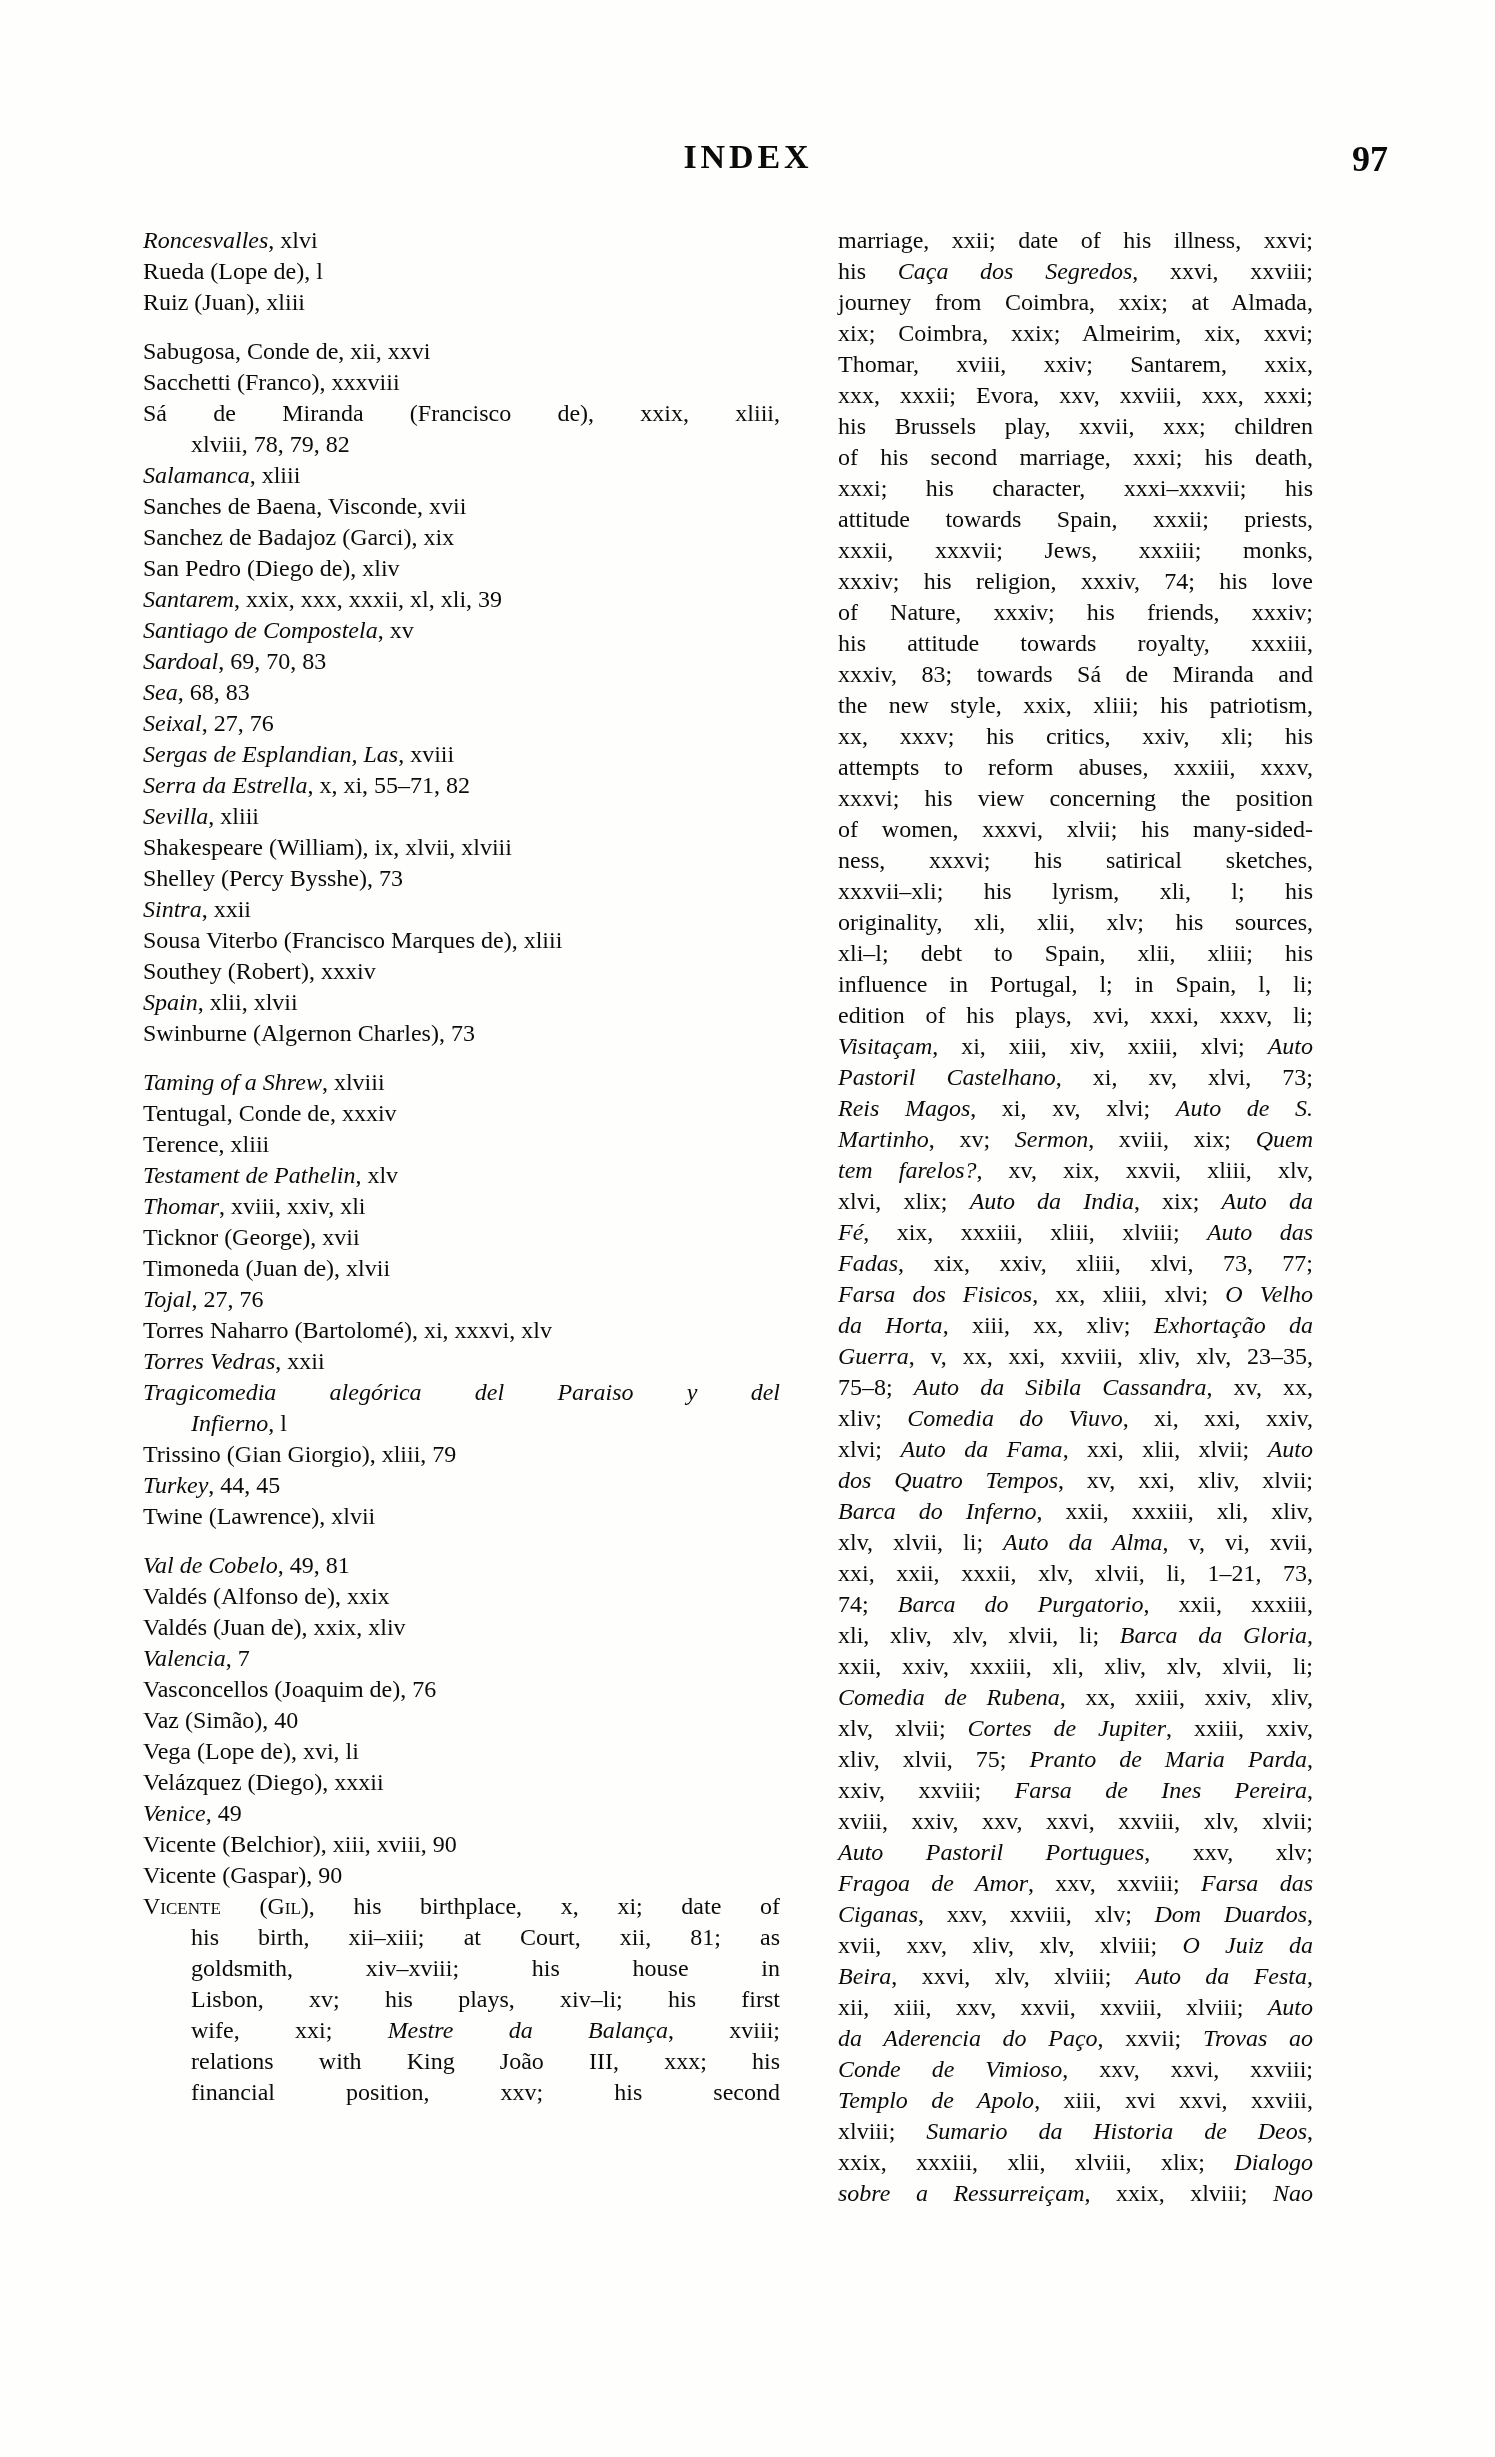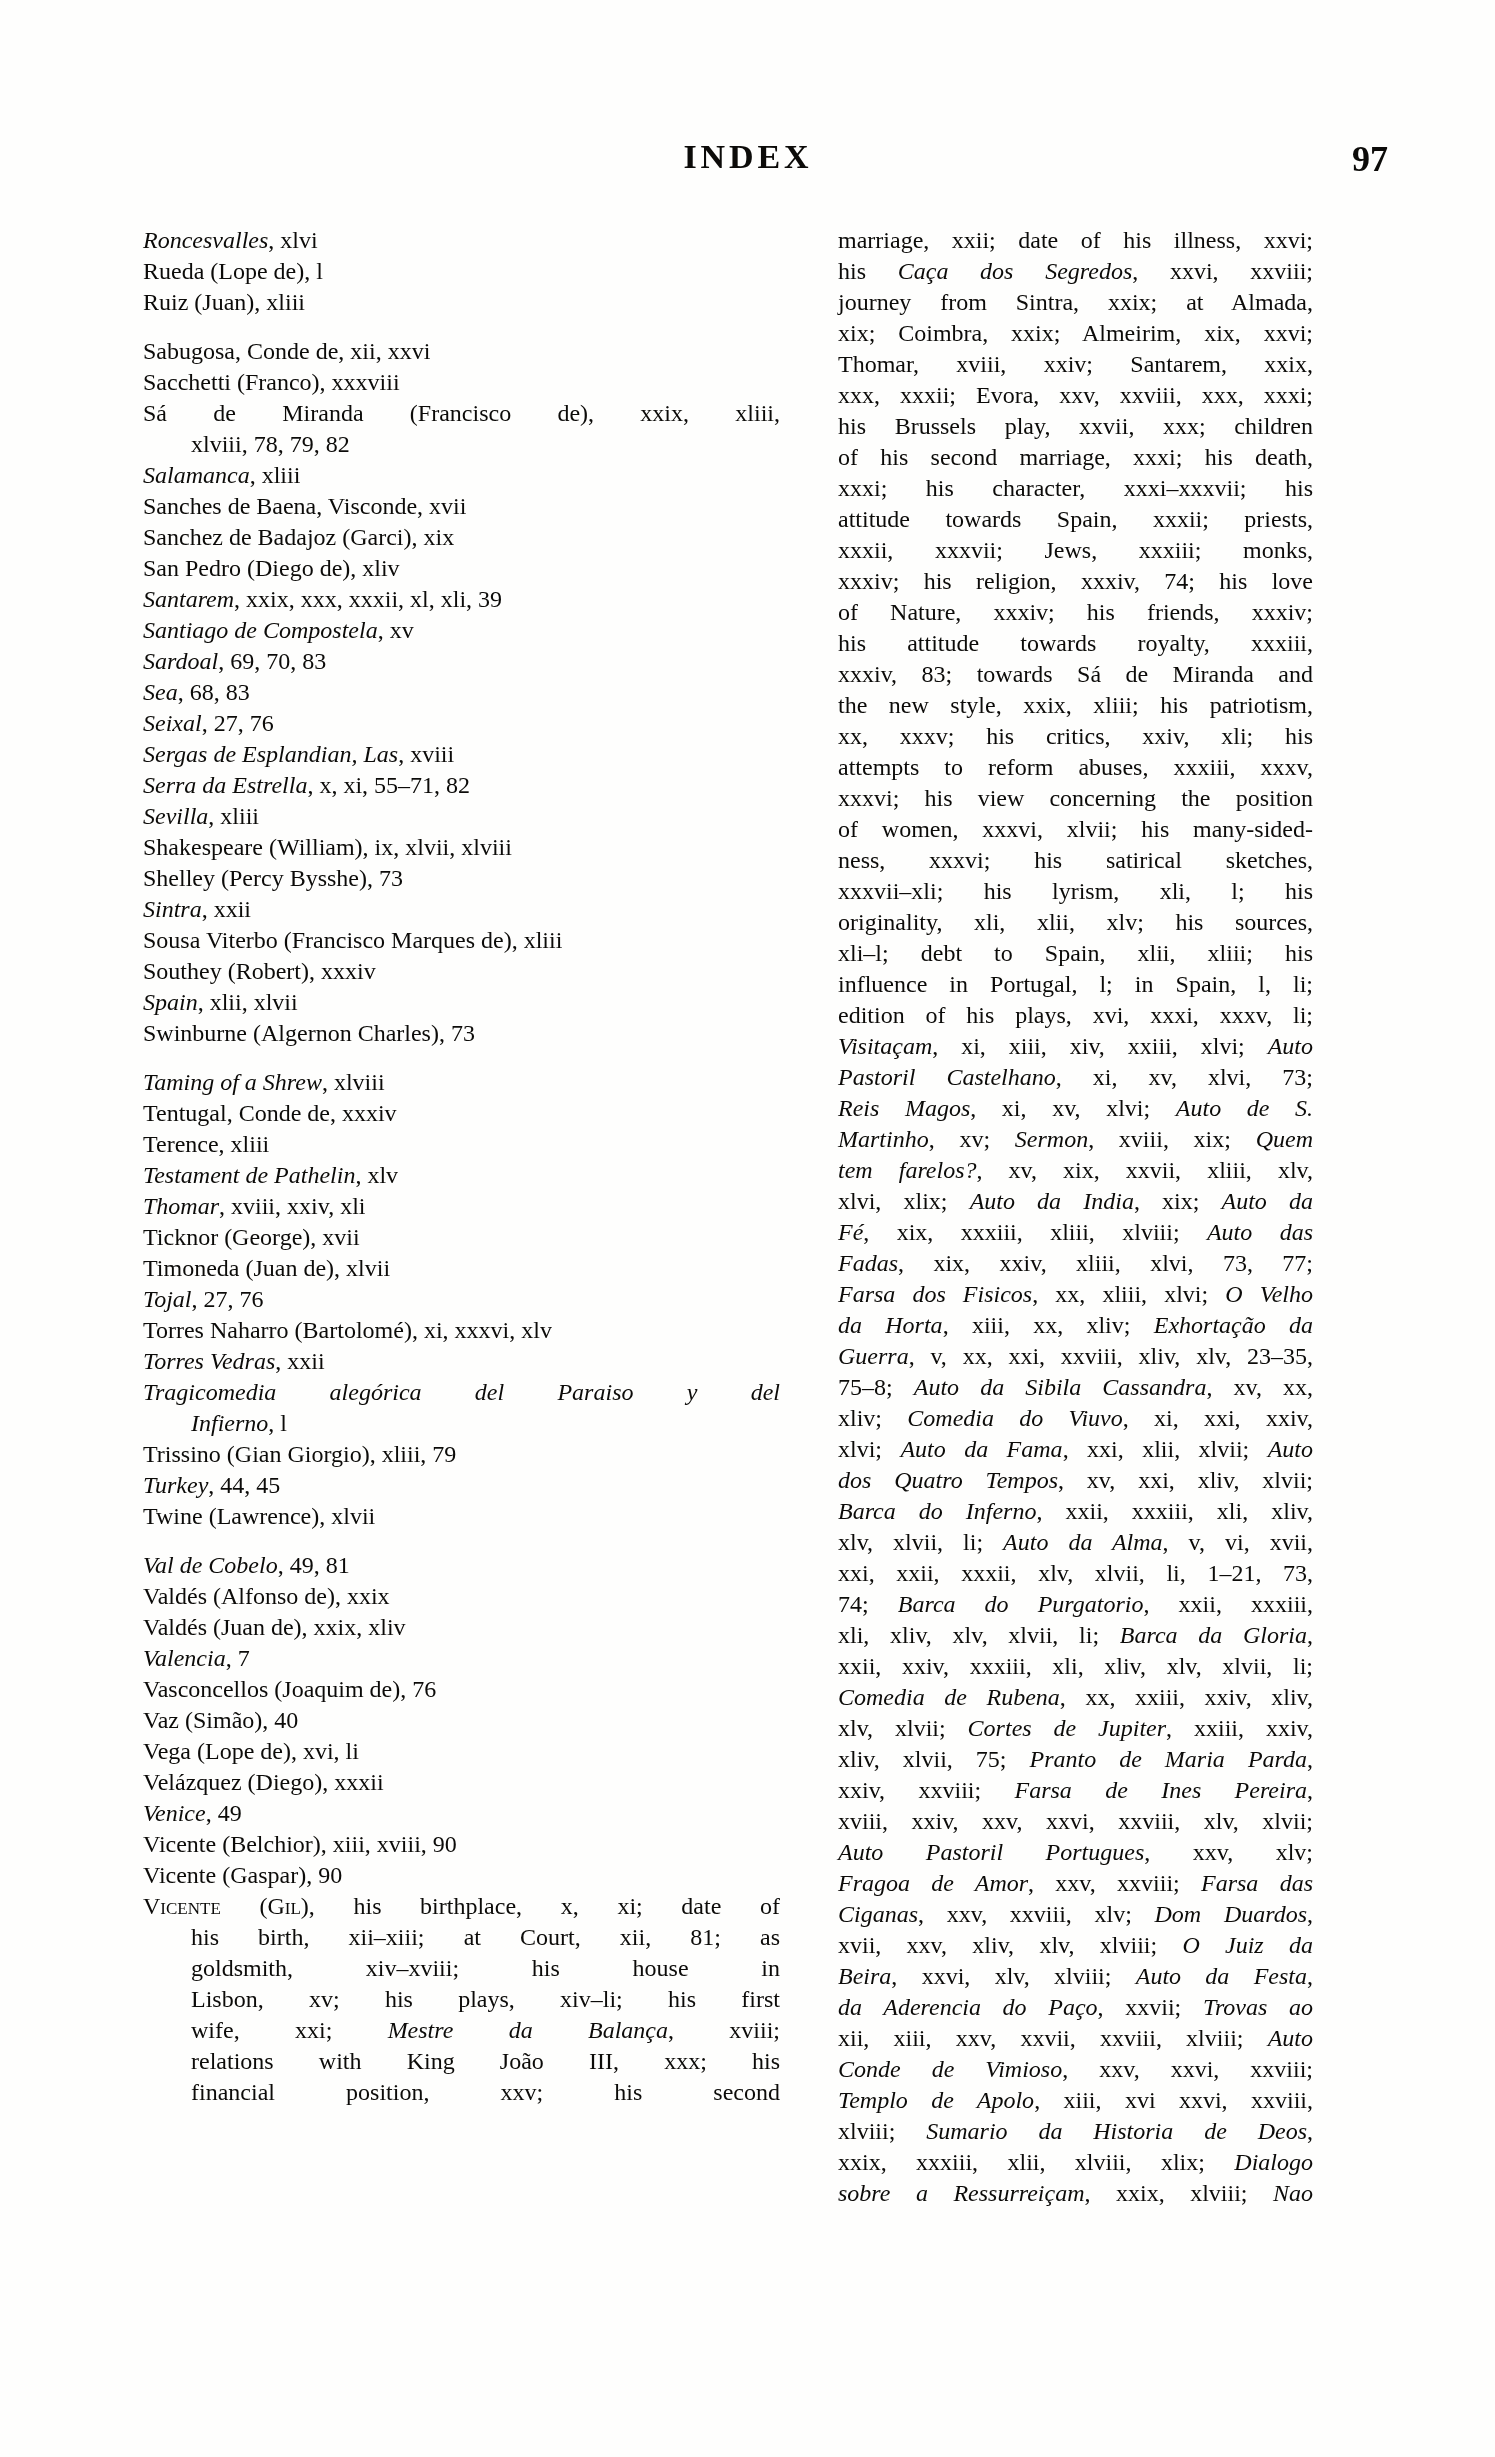--- a/index.html
+++ b/index.html
@@ -130,21 +130,21 @@
         <div class="line j ind">goldsmith, xiv–xviii; his house in</div>
         <div class="line j ind">Lisbon, xv; his plays, xiv–li; his first</div>
         <div class="line j ind">wife, xxi; <i>Mestre da Balança</i>, xviii;</div>
         <div class="line j ind">relations with King João III, xxx; his</div>
         <div class="line j ind">financial position, xxv; his second</div>
       </div>
     </div>
   <div class="col col-right" id="col-right">
       <div class="line j">marriage, xxii; date of his illness, xxvi;</div>
       <div class="line j">his <i>Caça dos Segredos</i>, xxvi, xxviii;</div>
-      <div class="line j">journey from Sintra, xxix; at Almada,</div>
+      <div class="line j">journey from Coimbra, xxix; at Almada,</div>
       <div class="line j">xix; Coimbra, xxix; Almeirim, xix, xxvi;</div>
       <div class="line j">Thomar, xviii, xxiv; Santarem, xxix,</div>
       <div class="line j">xxx, xxxii; Evora, xxv, xxviii, xxx, xxxi;</div>
       <div class="line j">his Brussels play, xxvii, xxx; children</div>
       <div class="line j">of his second marriage, xxxi; his death,</div>
       <div class="line j">xxxi; his character, xxxi–xxxvii; his</div>
       <div class="line j">attitude towards Spain, xxxii; priests,</div>
       <div class="line j">xxxii, xxxvii; Jews, xxxiii; monks,</div>
       <div class="line j">xxxiv; his religion, xxxiv, 74; his love</div>
       <div class="line j">of Nature, xxxiv; his friends, xxxiv;</div>
@@ -185,22 +185,22 @@
       <div class="line j"><i>Comedia de Rubena</i>, xx, xxiii, xxiv, xliv,</div>
       <div class="line j">xlv, xlvii; <i>Cortes de Jupiter</i>, xxiii, xxiv,</div>
       <div class="line j">xliv, xlvii, 75; <i>Pranto de Maria Parda</i>,</div>
       <div class="line j">xxiv, xxviii; <i>Farsa de Ines Pereira</i>,</div>
       <div class="line j">xviii, xxiv, xxv, xxvi, xxviii, xlv, xlvii;</div>
       <div class="line j"><i>Auto Pastoril Portugues</i>, xxv, xlv;</div>
       <div class="line j"><i>Fragoa de Amor</i>, xxv, xxviii; <i>Farsa das</i></div>
       <div class="line j"><i>Ciganas</i>, xxv, xxviii, xlv; <i>Dom Duardos</i>,</div>
       <div class="line j">xvii, xxv, xliv, xlv, xlviii; <i>O Juiz da</i></div>
       <div class="line j"><i>Beira</i>, xxvi, xlv, xlviii; <i>Auto da Festa</i>,</div>
+      <div class="line j">xii, xiii, xxv, xxvii, xxviii, xlviii; <i>Auto</i></div>
       <div class="line j"><i>da Aderencia do Paço</i>, xxvii; <i>Trovas ao</i></div>
-      <div class="line j">xii, xiii, xxv, xxvii, xxviii, xlviii; <i>Auto</i></div>
       <div class="line j"><i>Conde de Vimioso</i>, xxv, xxvi, xxviii;</div>
       <div class="line j"><i>Templo de Apolo</i>, xiii, xvi xxvi, xxviii,</div>
       <div class="line j">xlviii; <i>Sumario da Historia de Deos</i>,</div>
       <div class="line j">xxix, xxxiii, xlii, xlviii, xlix; <i>Dialogo</i></div>
       <div class="line j"><i>sobre a Ressurreiçam</i>, xxix, xlviii; <i>Nao</i></div>
     </div>
 </div>
 
 
 </body></html>

